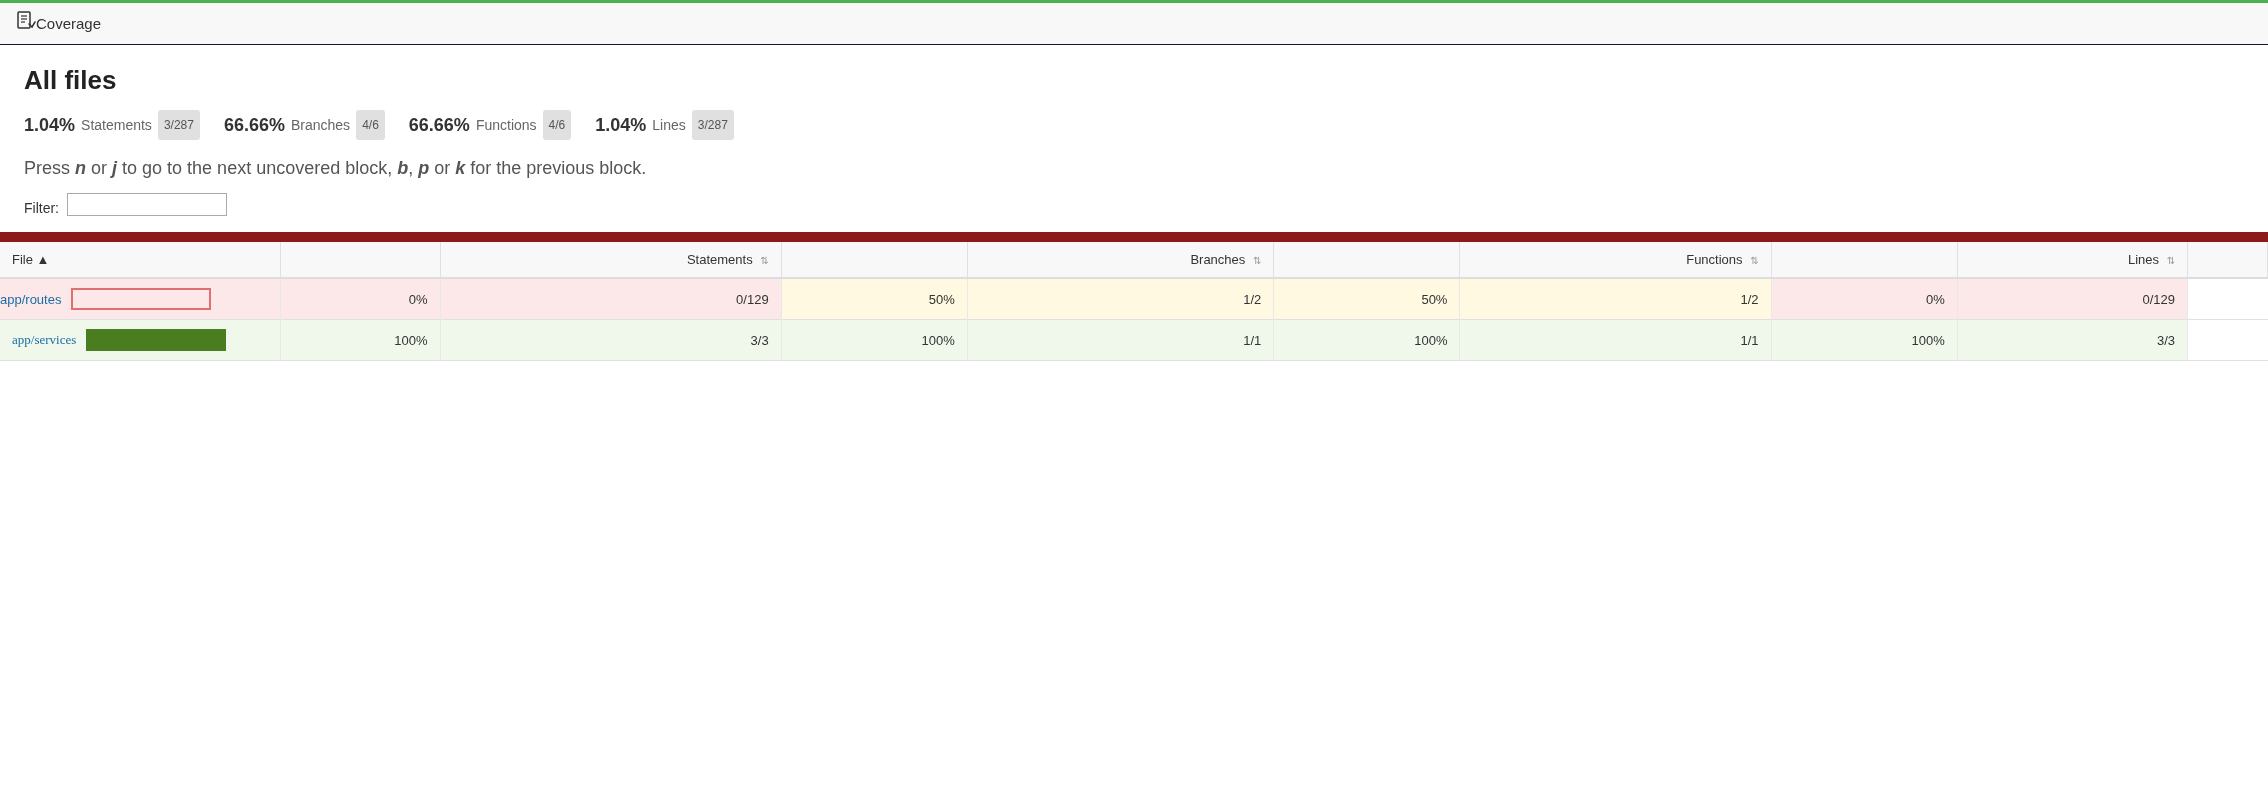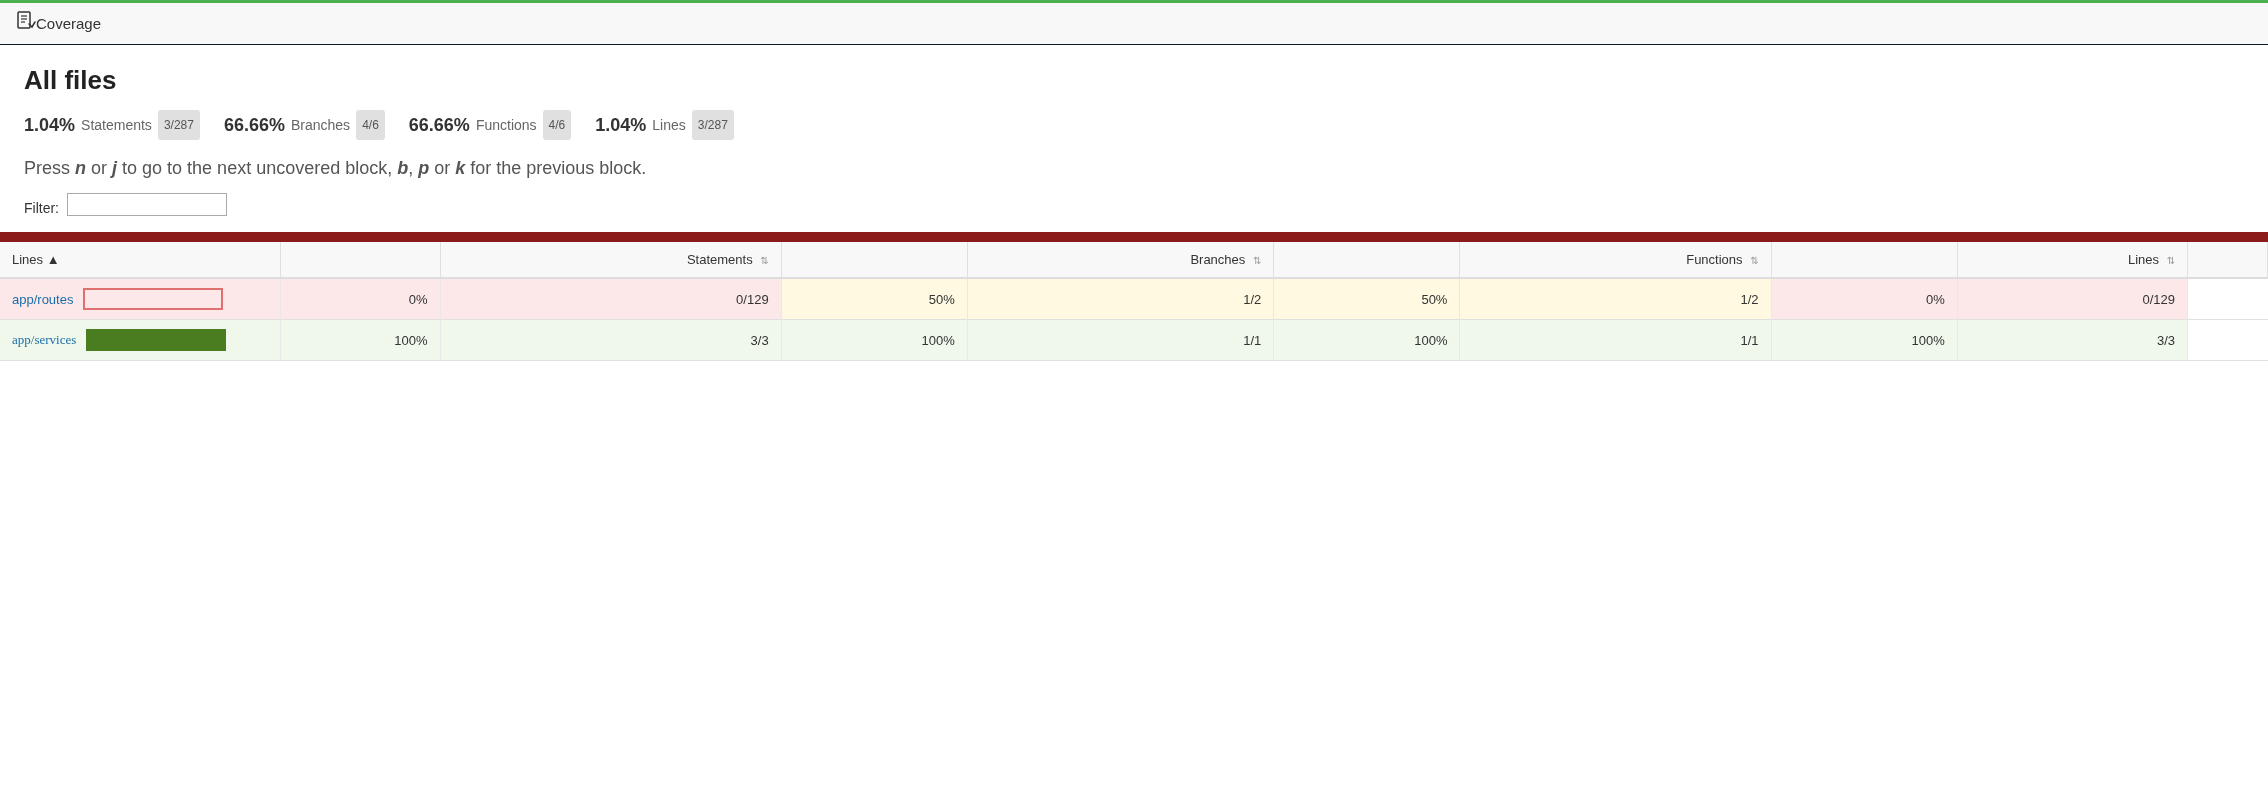--- a/index.html
+++ b/index.html
@@ -227,21 +227,21 @@
 
 </div>
 
 <div class="coverage-bar-divider"></div>
 
 <div class="table-wrapper">
   <table>
     <thead>
       <tr>
         <th style="text-align:left; width:280px;">
-          Lines ▲
+          File ▲
         </th>
         <th style="width:160px;"></th>
         <th>
           Statements <span class="sort-icon">⇅</span>
         </th>
         <th></th>
         <th>
           Branches <span class="sort-icon">⇅</span>
         </th>
         <th></th>
@@ -250,21 +250,21 @@
         </th>
         <th></th>
         <th>
           Lines <span class="sort-icon">⇅</span>
         </th>
         <th></th>
       </tr>
     </thead>
     <tbody id="table-body">
         <tr style="border-bottom: 1px solid rgb(224, 224, 224);">
-    <td style="background:#fce8e8; padding:9px 12px; text-align:left; border-right:1px solid #e8e8e8;">
+    <td style="background:#fce8e8; padding:9px 0; text-align:left; border-right:1px solid #e8e8e8;">
       <div class="file-cell">
         <a class="file-link" href="#">app/routes</a>
         <div style="width:140px;height:22px;border:2px solid #e07070;background:transparent;display:inline-block;"></div>
       </div>
     </td>
     <td style="background:#fce8e8; padding:9px 12px; text-align:right; border-right:1px solid #e8e8e8;">0%</td>
     <td style="background:#fce8e8; padding:9px 12px; text-align:right; border-right:1px solid #e8e8e8;">0/129</td>
     <td style="background:#fef9e0; padding:9px 12px; text-align:right; border-right:1px solid #e8e8e8;">50%</td>
     <td style="background:#fef9e0; padding:9px 12px; text-align:right; border-right:1px solid #e8e8e8;">1/2</td>
     <td style="background:#fef9e0; padding:9px 12px; text-align:right; border-right:1px solid #e8e8e8;">50%</td>

